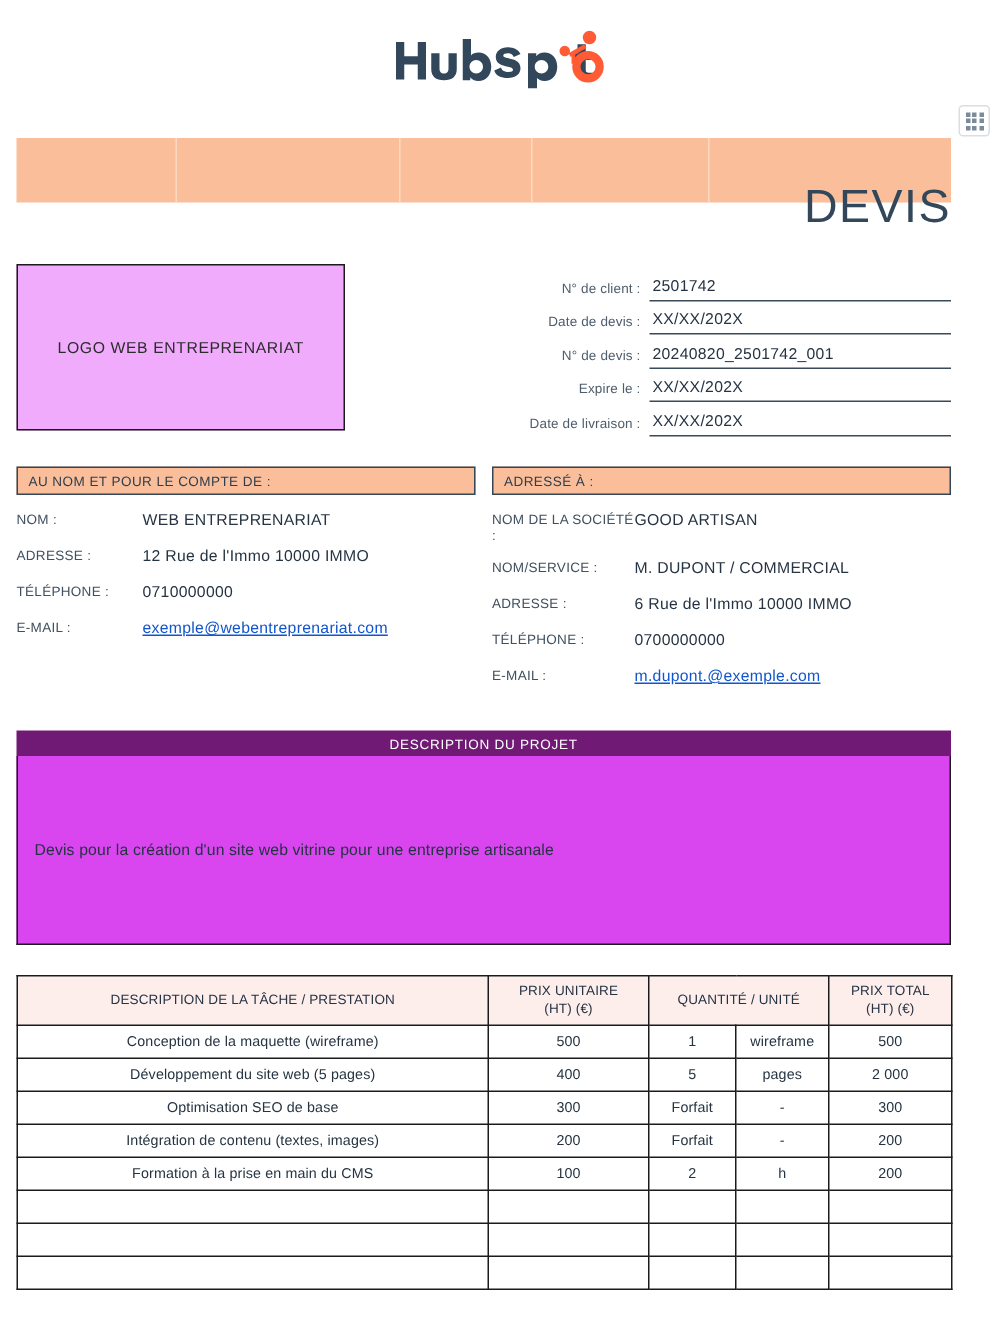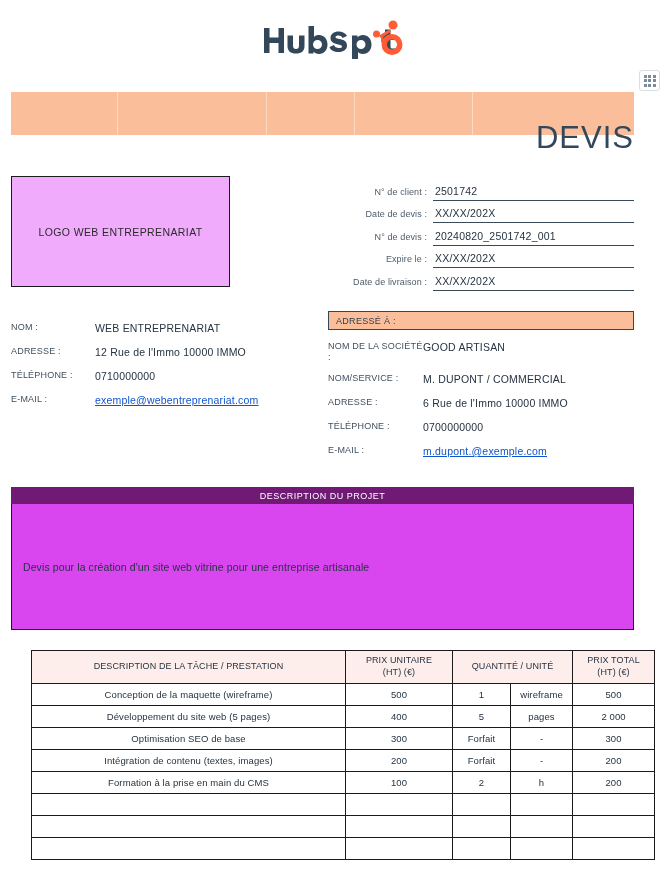--- a/index.html
+++ b/index.html
@@ -175,21 +175,20 @@
     letter-spacing: .1px;
   }
 
   
   .items {
     position: absolute;
     left: 11px; top: 650px;
     width: 623px;
     border-collapse: collapse;
     table-layout: fixed;
-    margin-left: 20px;
   }
   .items th, .items td {
     border: 1px solid #1b1b1b;
     font-weight: 400;
     color: #253342;
     text-align: center;
     letter-spacing: .1px;
   }
   .items th {
     background: #fdeeec;
@@ -277,20 +276,21 @@
   </div>
   <div class="meta-row">
     <div class="meta-label">Date de livraison :</div>
     <div class="meta-value">XX/XX/202X</div>
   </div>
 </div>
 
 <div class="panels">
 
   <div class="panel left">
+    <div class="panel-head">AU NOM ET POUR LE COMPTE DE :</div>
     <div class="panel-body">
       <div class="prow">
         <div class="pkey">NOM :</div>
         <div class="pval">WEB ENTREPRENARIAT</div>
       </div>
       <div class="prow">
         <div class="pkey">ADRESSE :</div>
         <div class="pval">12 Rue de l'Immo 10000 IMMO</div>
       </div>
       <div class="prow">

